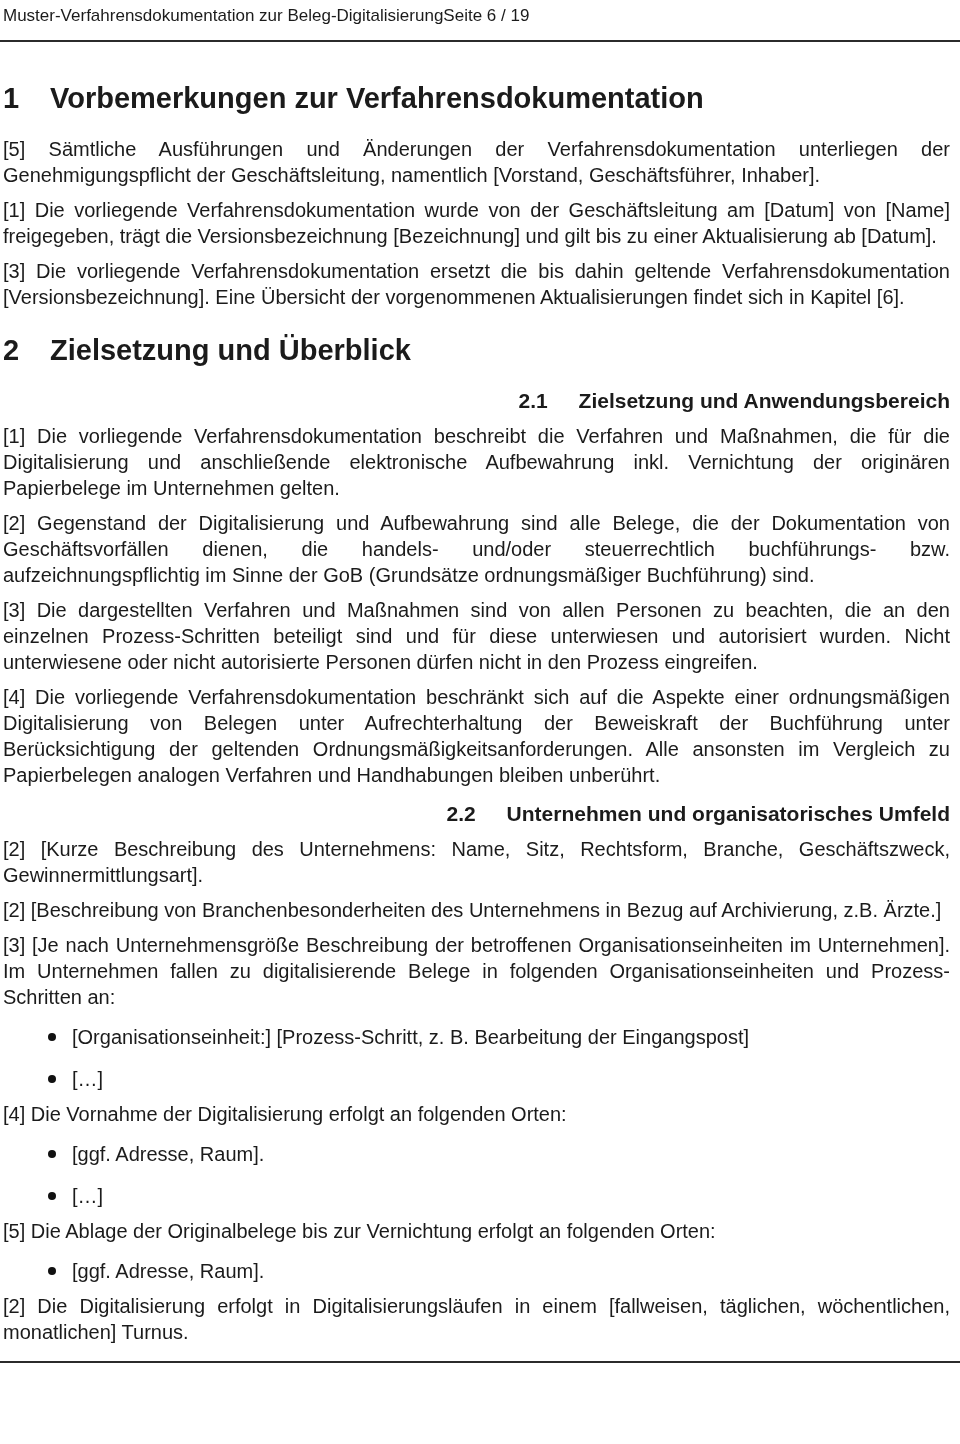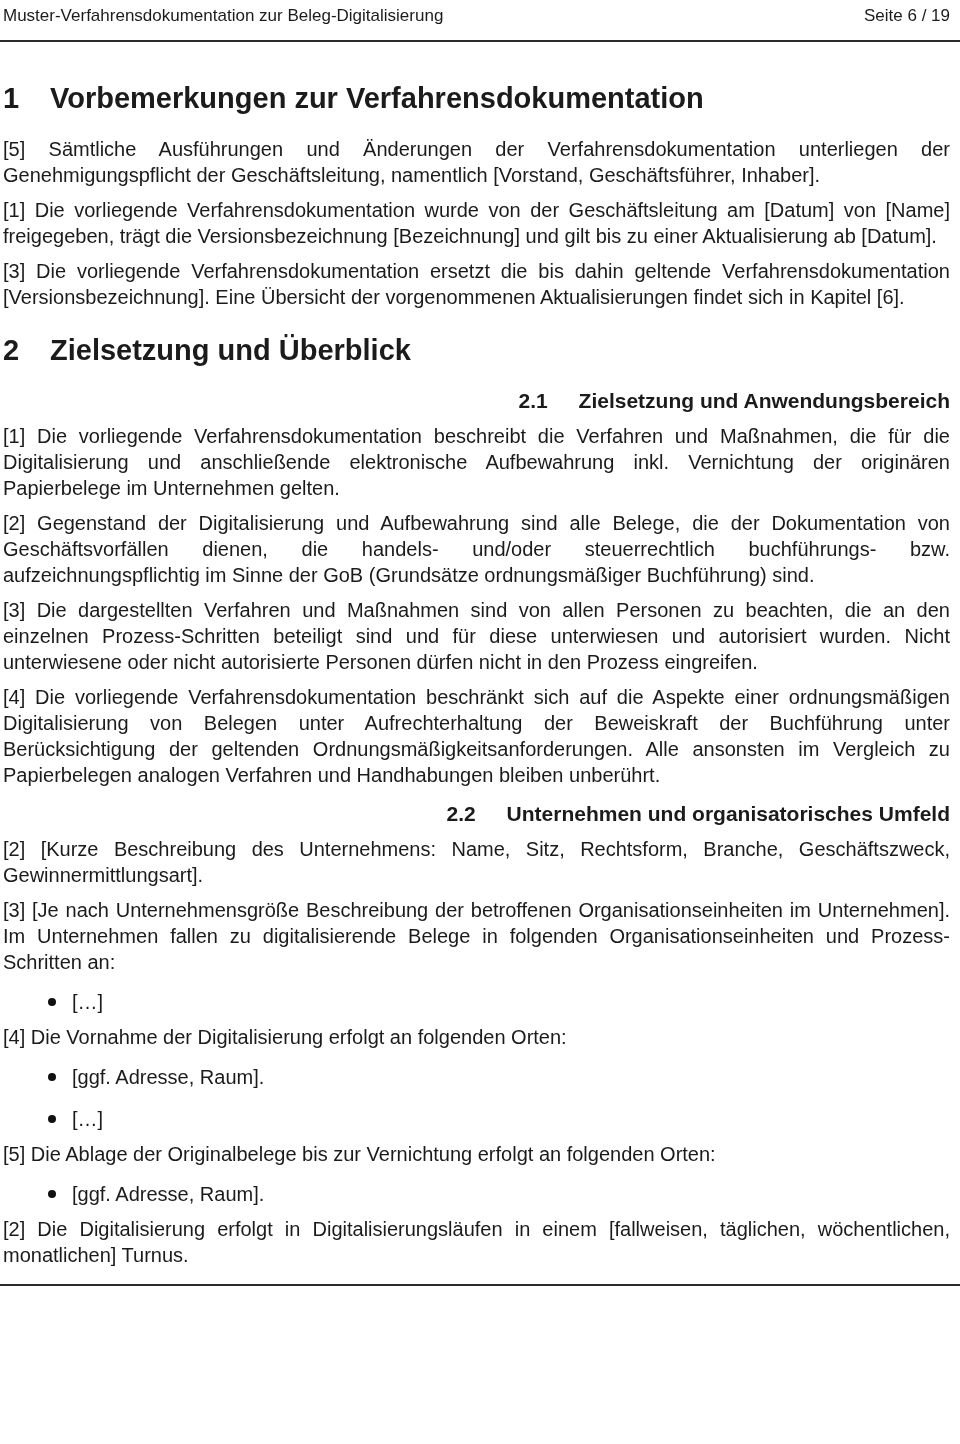--- a/index.html
+++ b/index.html
@@ -9,21 +9,21 @@
     background: #ffffff;
     color: #1b1b1b;
     font-family: "Liberation Sans", "DejaVu Sans", sans-serif;
     overflow: hidden;
     box-sizing: border-box;
     padding: 5px 10px 0 3px;
   }
   
   .page-header {
     display: flex;
-    justify-content: space-between;
+    justify-content: flex-start;
     align-items: flex-start;
     font-size: 17px;
     line-height: 22px;
   }
   .page-header .doc-title { font-weight: 400; }
   .page-header .page-num  { font-weight: 400; }
   .rule {
     border: 0;
     border-top: 2px solid #2b2b2b;
     margin: 13px -10px 0 -3px;   
@@ -111,22 +111,24 @@
     </h2>
     <p class="para">[1] Die vorliegende Verfahrensdokumentation beschreibt die Verfahren und Maßnahmen, die für die Digitalisierung und anschließende elektronische Aufbewahrung inkl. Vernichtung der originären Papierbelege im Unternehmen gelten.</p>
     <p class="para">[2] Gegenstand der Digitalisierung und Aufbewahrung sind alle Belege, die der Dokumentation von Geschäftsvorfällen dienen, die handels- und/oder steuerrechtlich buchführungs- bzw. aufzeichnungspflichtig im Sinne der GoB (Grundsätze ordnungsmäßiger Buchführung) sind.</p>
     <p class="para">[3] Die dargestellten Verfahren und Maßnahmen sind von allen Personen zu beachten, die an den einzelnen Prozess-Schritten beteiligt sind und für diese unterwiesen und autorisiert wurden. Nicht unterwiesene oder nicht autorisierte Personen dürfen nicht in den Prozess eingreifen.</p>
     <p class="para">[4] Die vorliegende Verfahrensdokumentation beschränkt sich auf die Aspekte einer ordnungsmäßigen Digitalisierung von Belegen unter Aufrechterhaltung der Beweiskraft der Buchführung unter Berücksichtigung der geltenden Ordnungsmäßigkeitsanforderungen. Alle ansonsten im Vergleich zu Papierbelegen analogen Verfahren und Handhabungen bleiben unberührt.</p>
     <h2 class="subsec">
       <span class="num">2.2</span>
       <span class="htext">Unternehmen und organisatorisches Umfeld</span>
     </h2>
     <p class="para">[2] [Kurze Beschreibung des Unternehmens: Name, Sitz, Rechtsform, Branche, Geschäftszweck, Gewinnermittlungsart].</p>
+    <p class="para">[2] [Beschreibung von Branchenbesonderheiten des Unternehmens in Bezug auf Archivierung, z.B. Ärzte.]</p>
     <p class="para">[3] [Je nach Unternehmensgröße Beschreibung der betroffenen Organisationseinheiten im Unternehmen]. Im Unternehmen fallen zu digitalisierende Belege in folgenden Organisationseinheiten und Prozess-Schritten an:</p>
     <ul class="bullets">
+      <li><span class="dot"></span><span>[Organisationseinheit:] [Prozess-Schritt, z. B. Bearbeitung der Eingangspost]</span></li>
       <li><span class="dot"></span><span>[…]</span></li>
     </ul>
     <p class="para">[4] Die Vornahme der Digitalisierung erfolgt an folgenden Orten:</p>
     <ul class="bullets">
       <li><span class="dot"></span><span>[ggf. Adresse, Raum].</span></li>
       <li><span class="dot"></span><span>[…]</span></li>
     </ul>
     <p class="para">[5] Die Ablage der Originalbelege bis zur Vernichtung erfolgt an folgenden Orten:</p>
     <ul class="bullets">
       <li><span class="dot"></span><span>[ggf. Adresse, Raum].</span></li>

